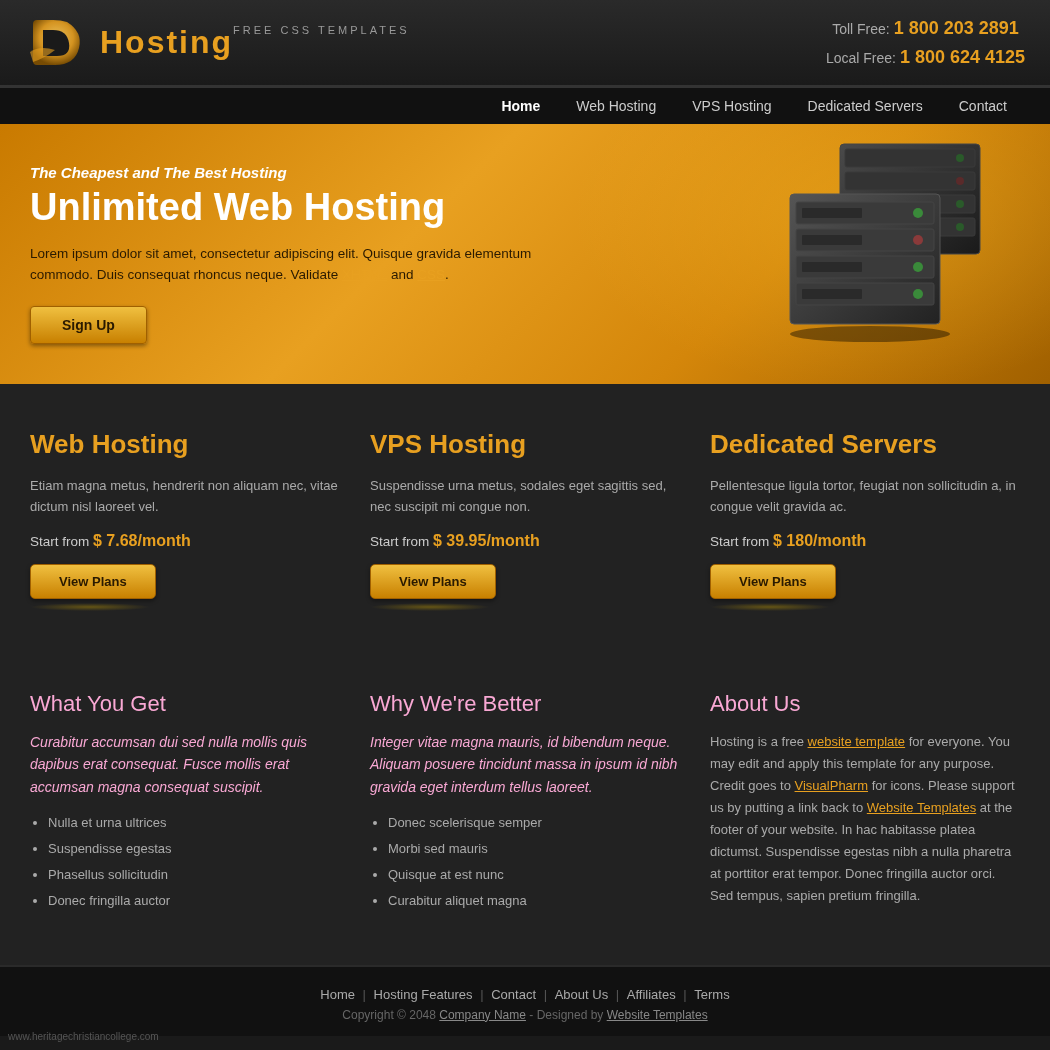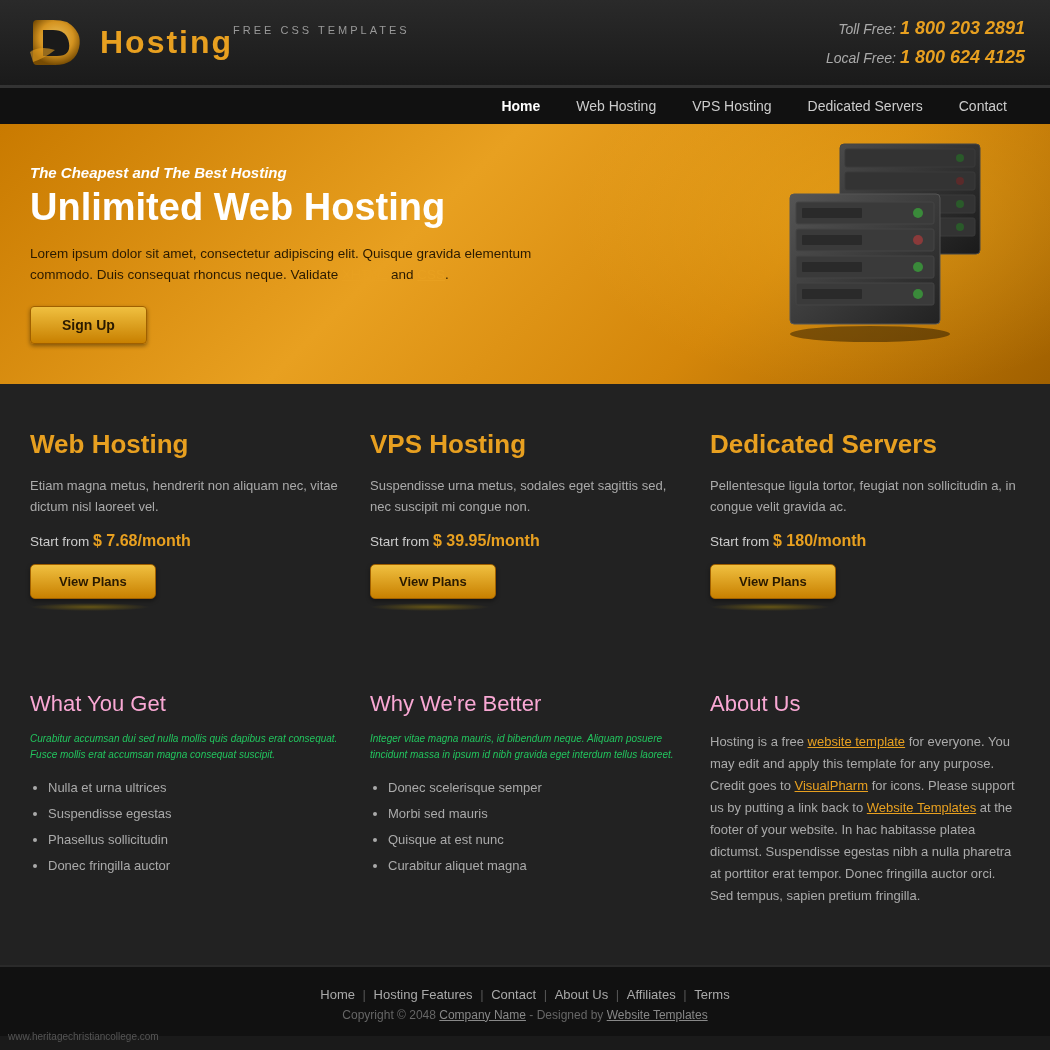--- a/index.html
+++ b/index.html
@@ -39,25 +39,24 @@
       font-weight: bold;
       letter-spacing: 2px;
     }
     #logo-subtitle {
       font-size: 11px;
       color: #999;
       letter-spacing: 3px;
       text-transform: uppercase;
     }
     #contact-info {
-      text-align: right;
+      text-align: center;
       font-size: 14px;
       color: #aaa;
       line-height: 1.6;
-      font-style: italic;
     }
     #contact-info strong {
       color: #e8a020;
       font-size: 18px;
       font-weight: bold;
     }
 
     
     #nav {
       background: #111;
@@ -216,22 +215,22 @@
       padding: 10px 5px;
     }
     .feature-card h3 {
       font-size: 22px;
       color: #f9a8d4;
       font-weight: normal;
       margin-bottom: 14px;
     }
     .feature-card .italic-desc {
       font-style: italic;
-      color: #22c55e;
-      font-size: 10px;
+      color: #f9a8d4;
+      font-size: 14px;
       line-height: 1.6;
       margin-bottom: 12px;
     }
     .feature-card .normal-desc {
       font-size: 13px;
       color: #aaa;
       line-height: 1.7;
       margin-bottom: 12px;
     }
     .feature-card ul {

